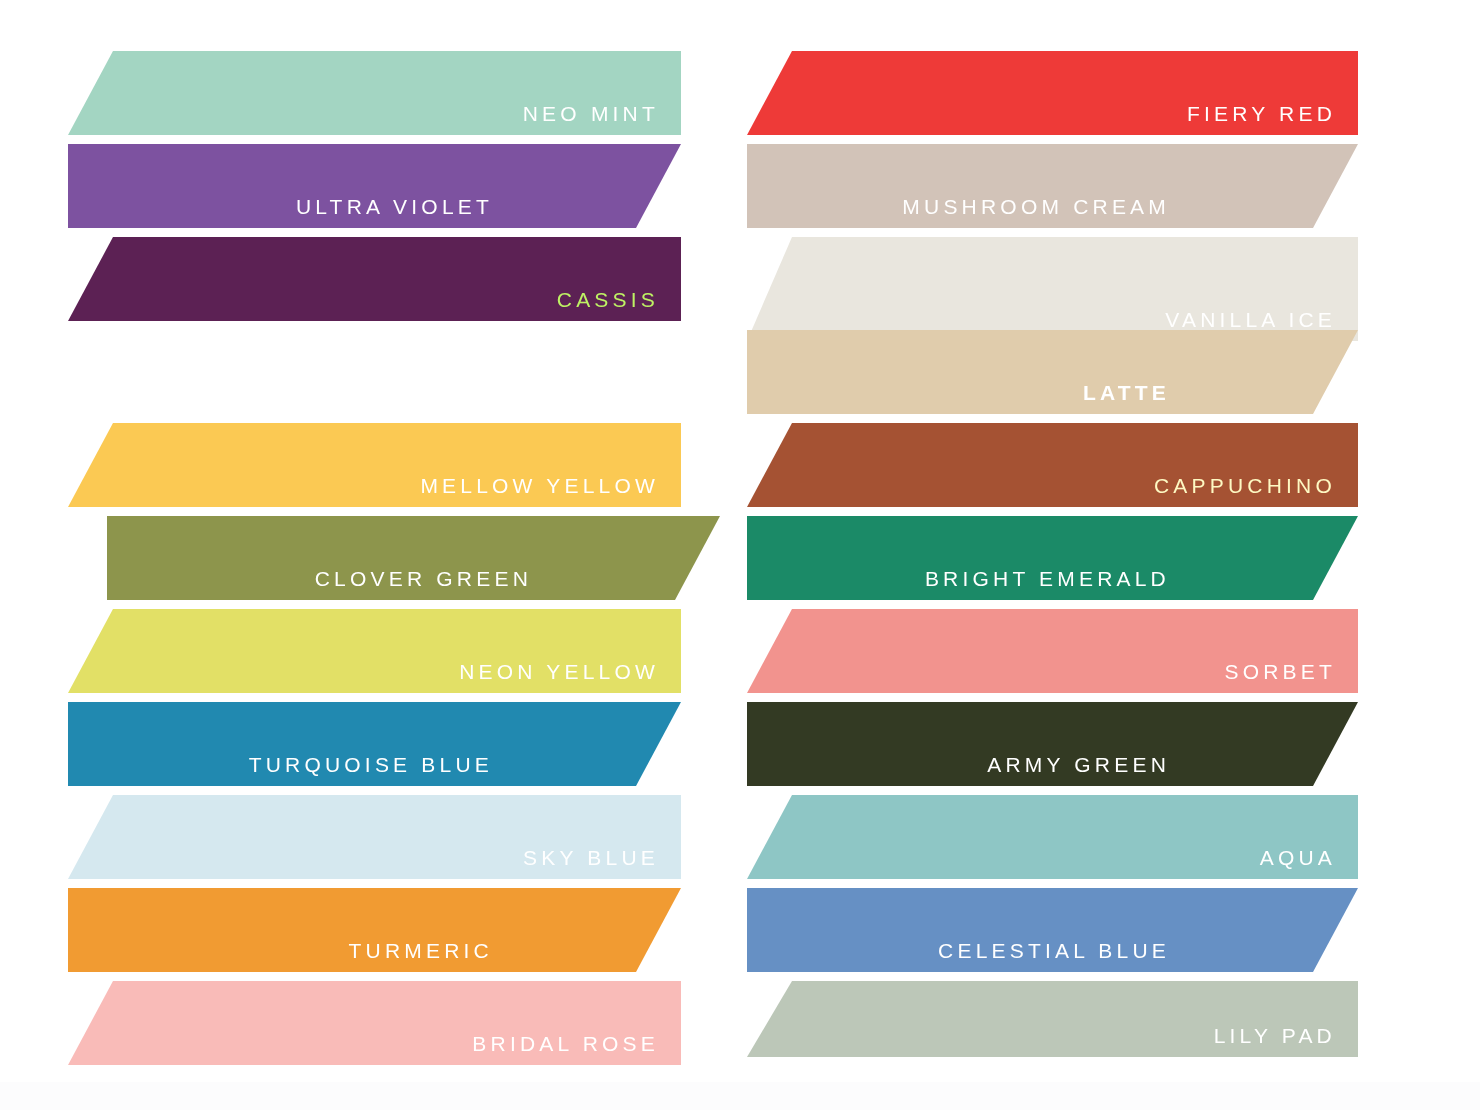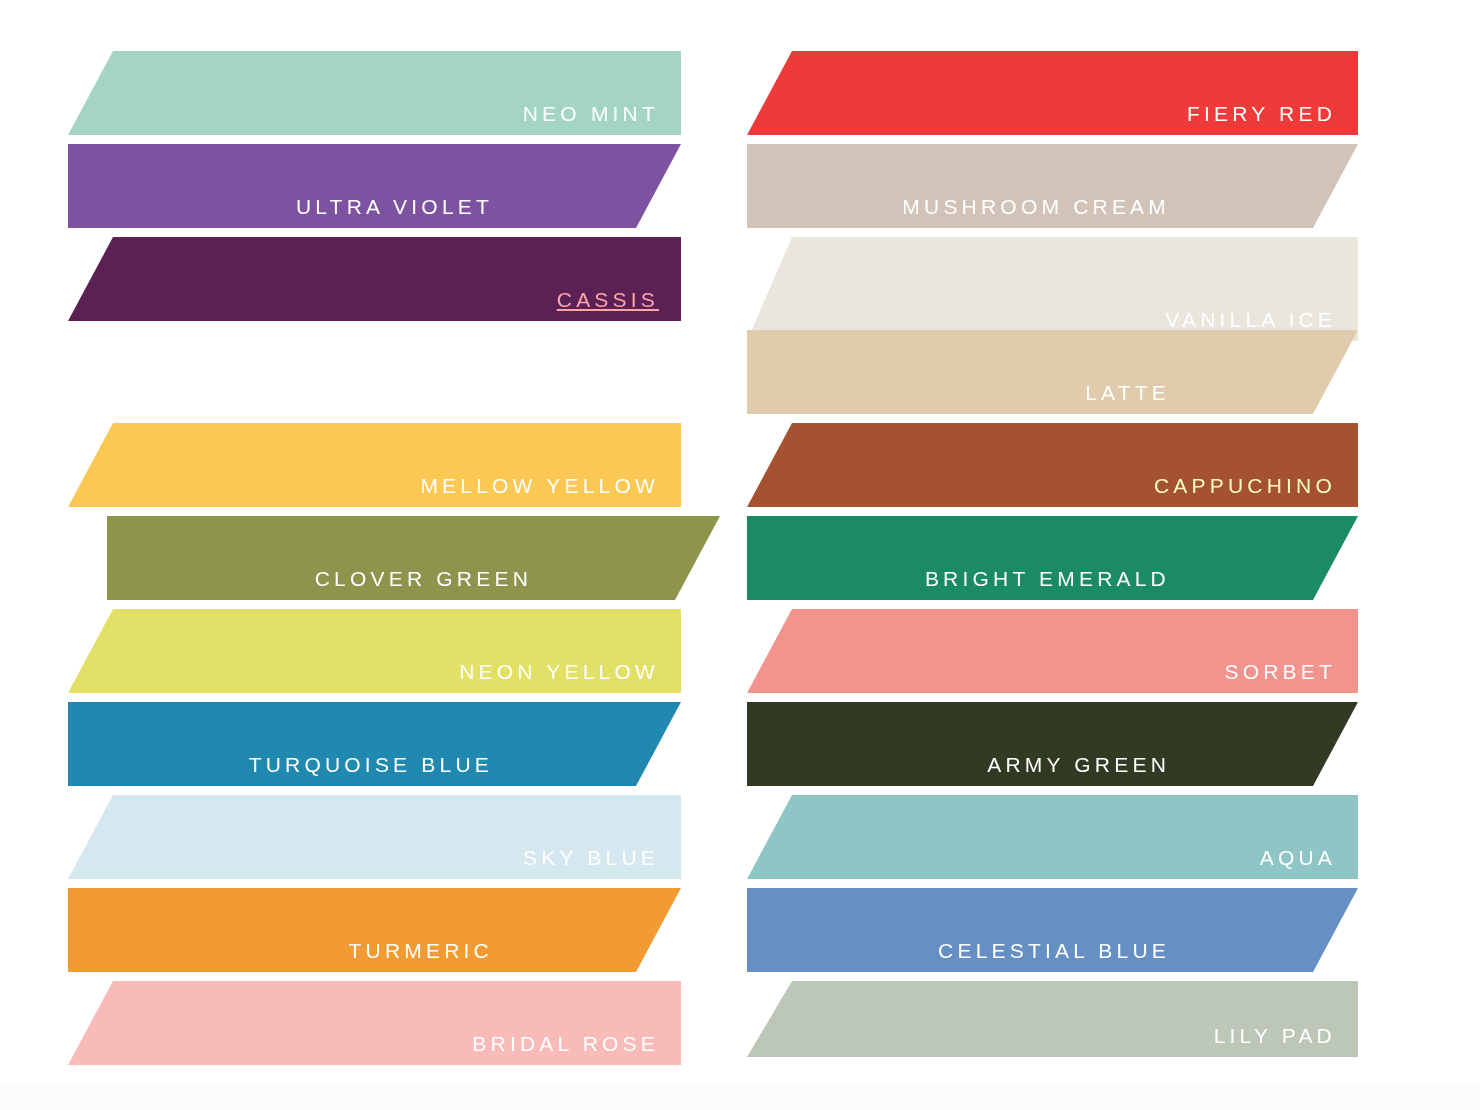--- a/index.html
+++ b/index.html
@@ -77,21 +77,21 @@
 
 <div id="canvas" style="background: rgb(255, 255, 255);">
   <div class="column" id="column-left">
       <div class="swatch skew-left" style="top: 51px; height: 84px; background: rgb(163, 213, 194);">
         <span class="swatch-label" style="color: rgb(255, 255, 255);">NEO MINT</span>
       </div>
       <div class="swatch skew-right" style="top: 144px; height: 84px; background: rgb(125, 82, 160);">
         <span class="swatch-label" style="color: rgb(255, 255, 255);">ULTRA VIOLET</span>
       </div>
       <div class="swatch skew-left" style="top: 237px; height: 84px; background: rgb(92, 33, 84);">
-        <span class="swatch-label" style="color: #fca5a5; text-decoration: underline;">CASSIS</span>
+        <span class="swatch-label" style="color: #bef264;">CASSIS</span>
       </div>
       <div class="swatch skew-left" style="top: 423px; height: 84px; background: rgb(251, 201, 83);">
         <span class="swatch-label" style="color: rgb(255, 255, 255);">MELLOW YELLOW</span>
       </div>
       <div class="swatch skew-right" style="top: 516px; height: 84px; background: rgb(141, 149, 76); margin-left: 39px;">
         <span class="swatch-label" style="color: rgb(255, 255, 255);">CLOVER GREEN</span>
       </div>
       <div class="swatch skew-left" style="top: 609px; height: 84px; background: rgb(226, 224, 102);">
         <span class="swatch-label" style="color: rgb(255, 255, 255);">NEON YELLOW</span>
       </div>
@@ -112,21 +112,21 @@
       <div class="swatch skew-left" style="top: 51px; height: 84px; background: rgb(238, 58, 56);">
         <span class="swatch-label" style="color: rgb(255, 255, 255);">FIERY RED</span>
       </div>
       <div class="swatch skew-right" style="top: 144px; height: 84px; background: rgb(210, 195, 184);">
         <span class="swatch-label" style="color: rgb(255, 255, 255);">MUSHROOM CREAM</span>
       </div>
       <div class="swatch skew-left" style="top: 237px; height: 104px; background: rgb(233, 230, 222);">
         <span class="swatch-label" style="color: rgb(255, 255, 255);">VANILLA ICE</span>
       </div>
       <div class="swatch skew-right" style="top: 330px; height: 84px; background: rgb(224, 204, 172);">
-        <span class="swatch-label" style="color: rgb(255, 255, 255);">LATTE</span>
+        <span class="swatch-label" style="color: rgb(255, 255, 255); font-weight: bold;">LATTE</span>
       </div>
       <div class="swatch skew-left" style="top: 423px; height: 84px; background: rgb(165, 82, 51);">
         <span class="swatch-label" style="color: #fef9c3;">CAPPUCHINO</span>
       </div>
       <div class="swatch skew-right" style="top: 516px; height: 84px; background: rgb(27, 138, 103);">
         <span class="swatch-label" style="color: rgb(255, 255, 255);">BRIGHT EMERALD</span>
       </div>
       <div class="swatch skew-left" style="top: 609px; height: 84px; background: rgb(242, 147, 142);">
         <span class="swatch-label" style="color: rgb(255, 255, 255);">SORBET</span>
       </div>

